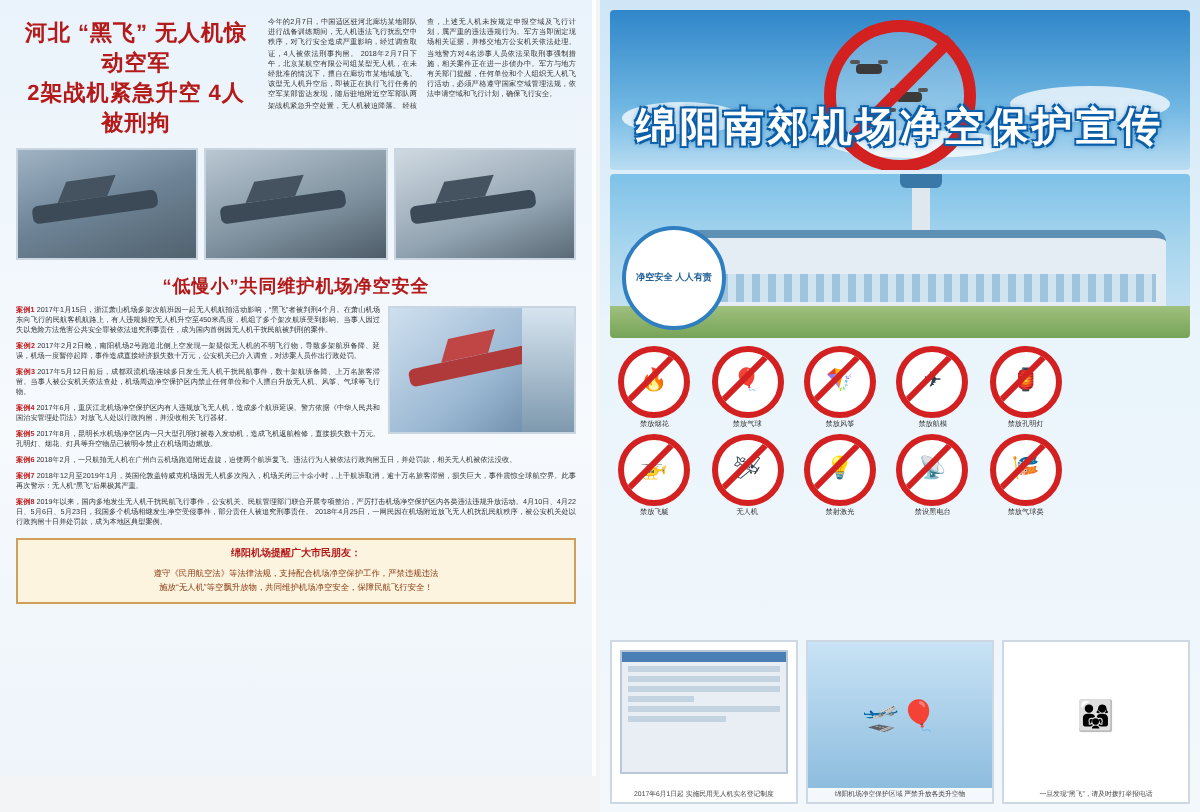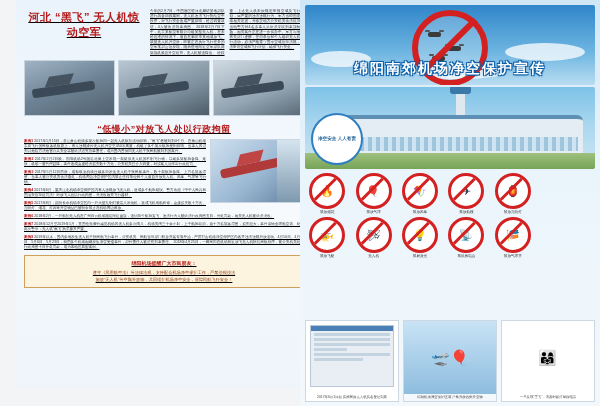--- a/index.html
+++ b/index.html
@@ -6,24 +6,24 @@
   body{
     width:600px;height:406px;
     background:#ffffff;
     font-family:"Liberation Sans","DejaVu Sans",sans-serif;
     overflow:hidden;
   }
   .page{position:relative;width:600px;height:406px;background:#f2f4f5;}
 
   
   .left{
-    position:absolute;left:16px;top:0;width:298px;height:388px;
+    position:absolute;left:0;top:0;width:298px;height:388px;
     background:linear-gradient(180deg,#eaf3fb 0%,#f6fafd 55%,#eef4fa 100%);
     border-right:2px solid #ffffff;
-    box-sizing:border-box;padding:6px 8px;text-decoration:underline;
+    box-sizing:border-box;padding:6px 8px;
   }
   .l-head{display:flex;gap:6px;}
   .l-title{
     width:120px;color:#b51a1a;font-weight:bold;font-size:11px;line-height:15px;
     text-align:center;padding-top:4px;letter-spacing:.5px;
   }
   .l-news{
     flex:1;font-size:3.6px;line-height:5.2px;color:#333;text-align:justify;
     column-count:2;column-gap:5px;padding-top:3px;
   }
@@ -76,22 +76,22 @@
   }
   .no-sign:after{
     content:"";position:absolute;left:-4px;top:26px;width:72px;height:6px;
     background:#d32020;transform:rotate(-45deg);
   }
   .drone{position:absolute;width:13px;height:5px;background:#3b3b3b;border-radius:2px;}
   .drone:before,.drone:after{content:"";position:absolute;top:-2px;width:5px;height:2px;background:#555;border-radius:2px;}
   .drone:before{left:-3px;}.drone:after{right:-3px;}
 
   .r-title{
-    position:absolute;left:0;right:0;top:60px;text-align:center;
-    font-size:14px;font-weight:bold;color:#ffffff;letter-spacing:2px;
+    position:absolute;left:0;right:0;top:50px;text-align:center;
+    font-size:20px;font-weight:bold;color:#ffffff;letter-spacing:2px;
     text-shadow:0 0 3px #0b5ea8,1px 1px 0 #0b5ea8,-1px 1px 0 #0b5ea8,1px -1px 0 #0b5ea8,-1px -1px 0 #0b5ea8;
   }
 
   .terminal{
     position:relative;height:82px;margin-top:2px;border-radius:2px;overflow:hidden;
     background:linear-gradient(180deg,#7ec2e8 0%,#a9d6ee 45%,#cfe6f4 100%);
   }
   .tower{position:absolute;left:52%;top:4px;width:9px;height:34px;background:#dfe8ee;}
   .tower:before{content:"";position:absolute;left:-6px;top:-6px;width:21px;height:9px;background:#3a78a8;border-radius:3px;}
   .terminal-body{position:absolute;left:6%;right:4%;bottom:16px;height:34px;background:#e3edf3;
@@ -144,37 +144,38 @@
 </style>
 </head>
 <body>
 
 <div class="page">
 
   <div class="left">
     <div class="l-head">
       <div class="l-title">
         <div>河北 “黑飞” 无人机惊动空军</div>
+        <div>2架战机紧急升空 4人被刑拘</div>
       </div>
       <div class="l-news">今年的2月7日，中国适区驻河北廊坊某地部队进行战备训练期间，无人机违法飞行扰乱空中秩序，对飞行安全造成严重影响，经过调查取证，4人被依法刑事拘留。 2018年2月7日下午，北京某航空有限公司组某型无人机，在未经批准的情况下，擅自在廊坊市某地域放飞。该型无人机升空后，即被正在执行飞行任务的空军某部雷达发现，随后驻地附近空军部队两架战机紧急升空处置，无人机被迫降落。 经核查，上述无人机未按规定申报空域及飞行计划，属严重的违法违规行为。军方当即固定现场相关证据，并移交地方公安机关依法处理。 当地警方对4名涉事人员依法采取刑事强制措施，相关案件正在进一步侦办中。军方与地方有关部门提醒，任何单位和个人组织无人机飞行活动，必须严格遵守国家空域管理法规，依法申请空域和飞行计划，确保飞行安全。</div>
     </div>
 
     <div class="photos">
       <div class="photo p1">
           <div class="jet"></div>
         </div>
       <div class="photo p2">
           <div class="jet"></div>
         </div>
       <div class="photo p3">
           <div class="jet"></div>
         </div>
     </div>
 
-    <div class="sec-title">“低慢小”对放飞人处以行政拘留</div>
+    <div class="sec-title">“低慢小”共同维护机场净空安全</div>
 
     <div class="cases">
       <div class="case-float">
         <div class="jet2"></div>
           <div class="mini-strip"></div>
       </div>
       <div class="case"><span class="tag">案例1</span> <span>2017年1月15日，浙江萧山机场多架次航班因一起无人机航拍活动影响，“黑飞”者被判刑4个月。在萧山机场东向飞行的民航客机航路上，有人违规操控无人机升空至450米高度，机组了多个架次航班受到影响。当事人因过失以危险方法危害公共安全罪被依法追究刑事责任，成为国内首例因无人机干扰民航被判刑的案件。</span></div>
       <div class="case"><span class="tag">案例2</span> <span>2017年2月2日晚，南阳机场2号跑道北侧上空发现一架疑似无人机的不明飞行物，导致多架航班备降、延误，机场一度暂停起降，事件造成直接经济损失数十万元，公安机关已介入调查，对涉案人员作出行政处罚。</span></div>
       <div class="case"><span class="tag">案例3</span> <span>2017年5月12日前后，成都双流机场连续多日发生无人机干扰民航事件，数十架航班备降、上万名旅客滞留。当事人被公安机关依法查处，机场周边净空保护区内禁止任何单位和个人擅自升放无人机、风筝、气球等飞行物。</span></div>
       <div class="case"><span class="tag">案例4</span> <span>2017年6月，重庆江北机场净空保护区内有人违规放飞无人机，造成多个航班延误。警方依据《中华人民共和国治安管理处罚法》对放飞人处以行政拘留，并没收相关飞行器材。</span></div>

